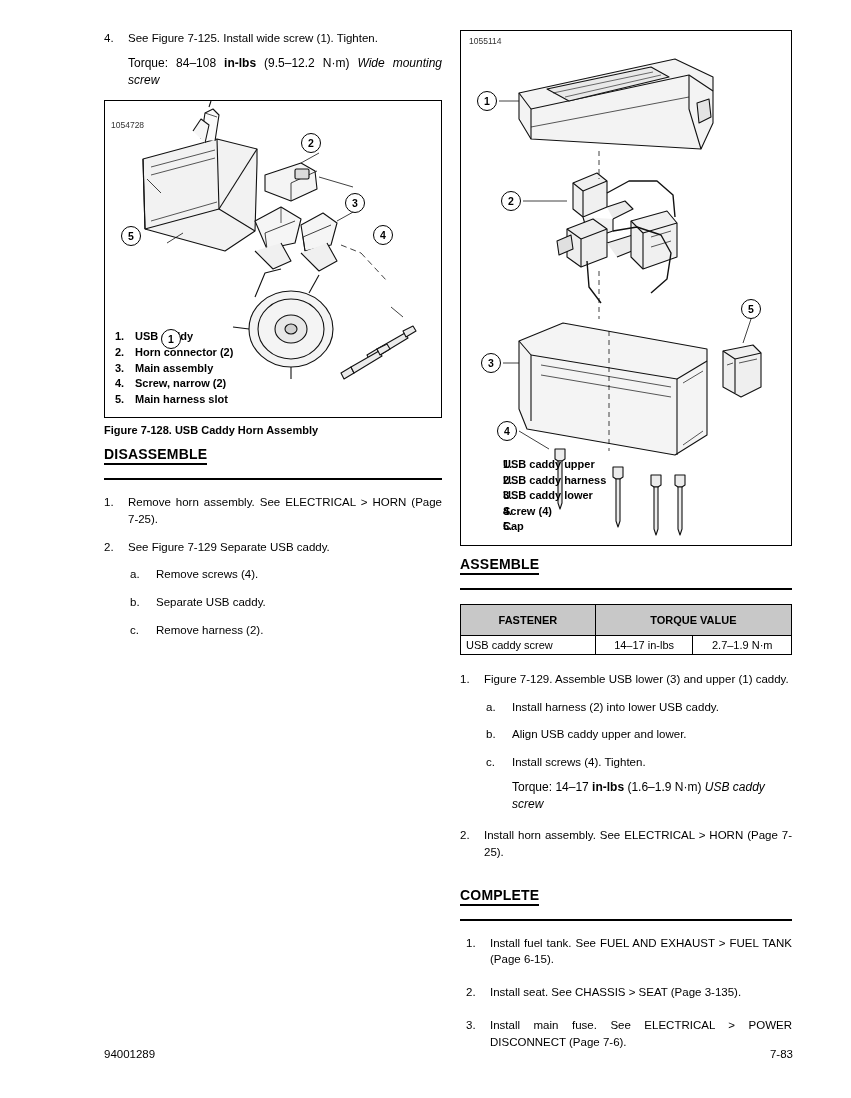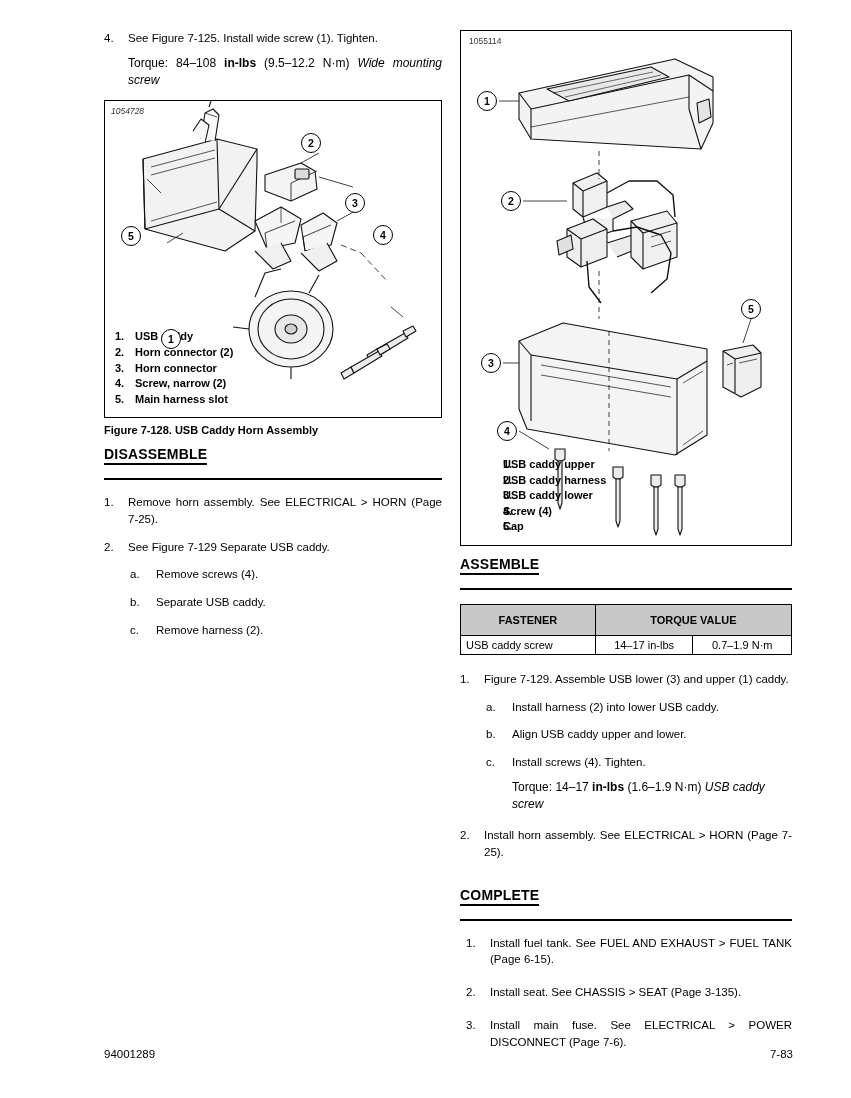--- a/index.html
+++ b/index.html
@@ -161,21 +161,21 @@
           <span>Torque:</span>
           <span>84–108</span>
           <b>in-lbs</b>
           <span>(9.5–12.2 N·m)</span>
           <i>Wide mounting screw</i>
         </div>
       </div>
     </div>
 
     <div class="figbox" style="height:318px; margin-top:6px;">
-      <div class="fignum" style="left:6px; top:5px;font-style:italic;">1054728</div>
+      <div class="fignum" style="left:6px; top:19px;">1054728</div>
 
       <svg class="art" width="336" height="316" viewBox="0 0 336 316">
         <g fill="none" stroke="#111" stroke-width="1.1" stroke-linejoin="round">
 
           <path d="M38 58 L112 38 L152 48 L152 62 L150 130 L120 150 L40 128 Z" fill="#f2f2f2"></path>
           <path d="M38 58 L40 128"></path>
           <path d="M112 38 L114 108 L150 130"></path>
           <path d="M40 128 L114 108"></path>
           <path d="M152 48 L114 108"></path>
 
@@ -239,21 +239,21 @@
         <div class="row">
           <div class="k">1.</div>
           <div>USB caddy</div>
         </div>
         <div class="row">
           <div class="k">2.</div>
           <div>Horn connector (2)</div>
         </div>
         <div class="row">
           <div class="k">3.</div>
-          <div>Horn connector</div>
+          <div>Main assembly</div>
         </div>
         <div class="row">
           <div class="k">4.</div>
           <div>Screw, narrow (2)</div>
         </div>
         <div class="row">
           <div class="k">5.</div>
           <div>Main harness slot</div>
         </div>
       </div>
@@ -407,21 +407,21 @@
       <tbody>
           <tr>
         <th>FASTENER</th>
         <th colspan="2">TORQUE VALUE</th>
       </tr>
       <tr>
         <td>USB caddy screw</td>
         <td class="cval">
           <span>14–17 in-lbs</span>
         </td>
-        <td class="cval">0.7–1.9 N·m</td>
+        <td class="cval">2.7–1.9 N·m</td>
       </tr>
     </tbody>
       </table>
 
     <div class="step">
       <div class="num">1.</div>
       <div class="body">Figure 7-129. Assemble USB lower (3) and upper (1) caddy.</div>
     </div>
 
     <div class="substep">

